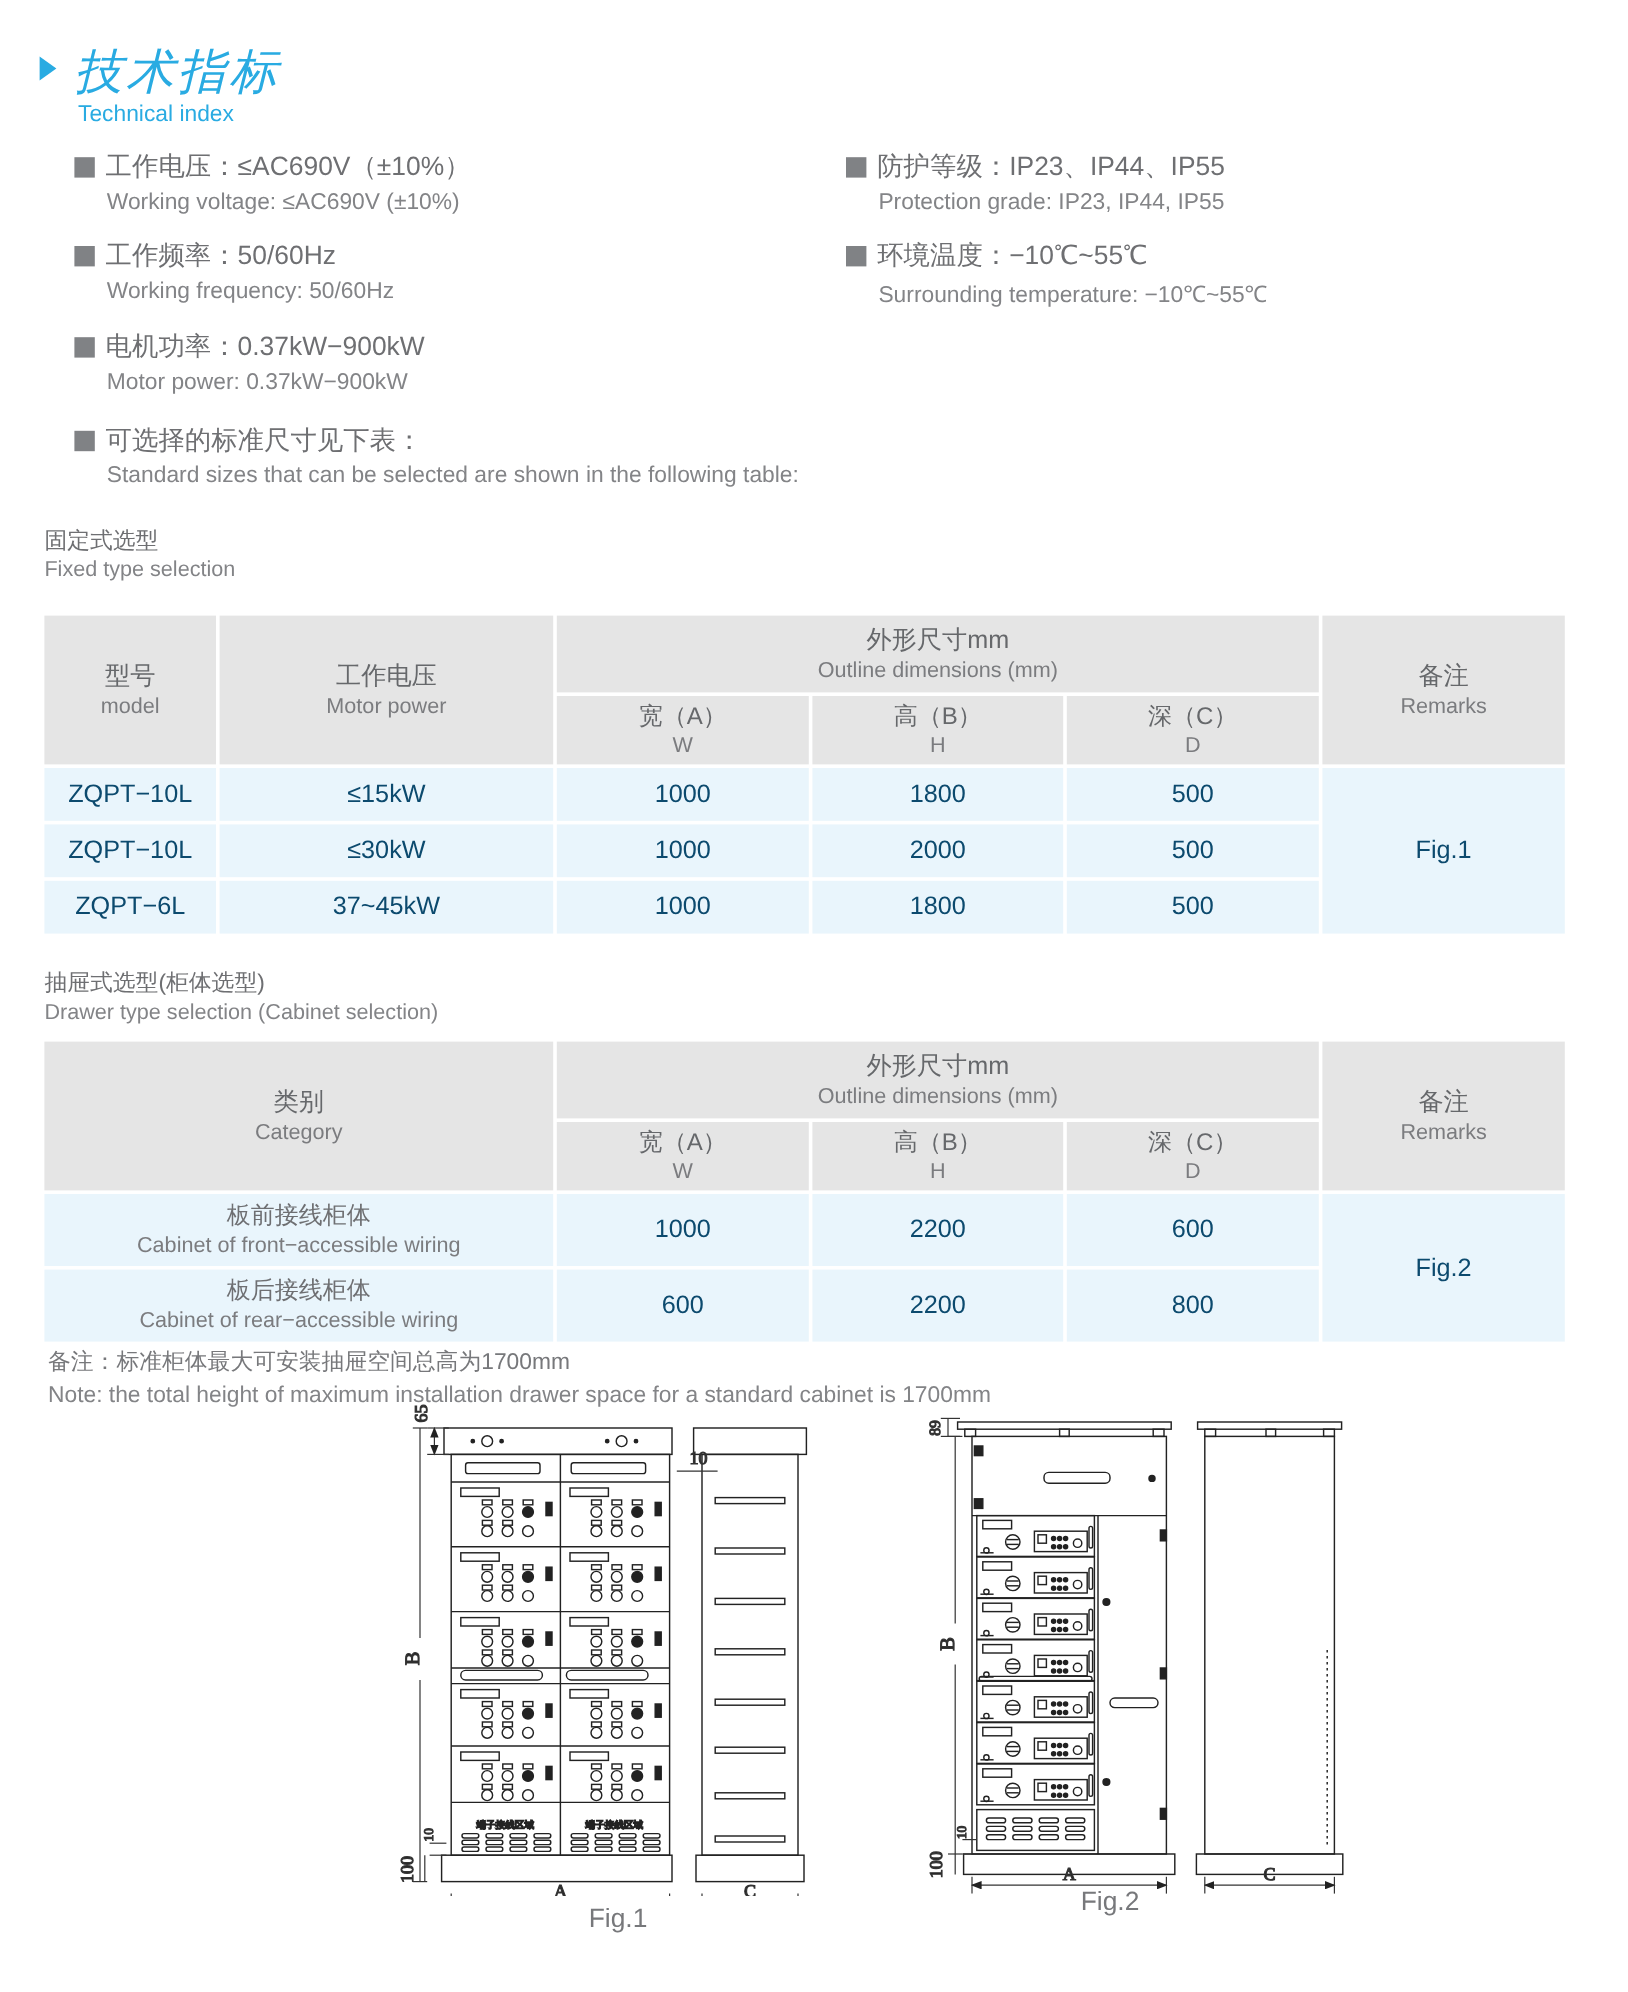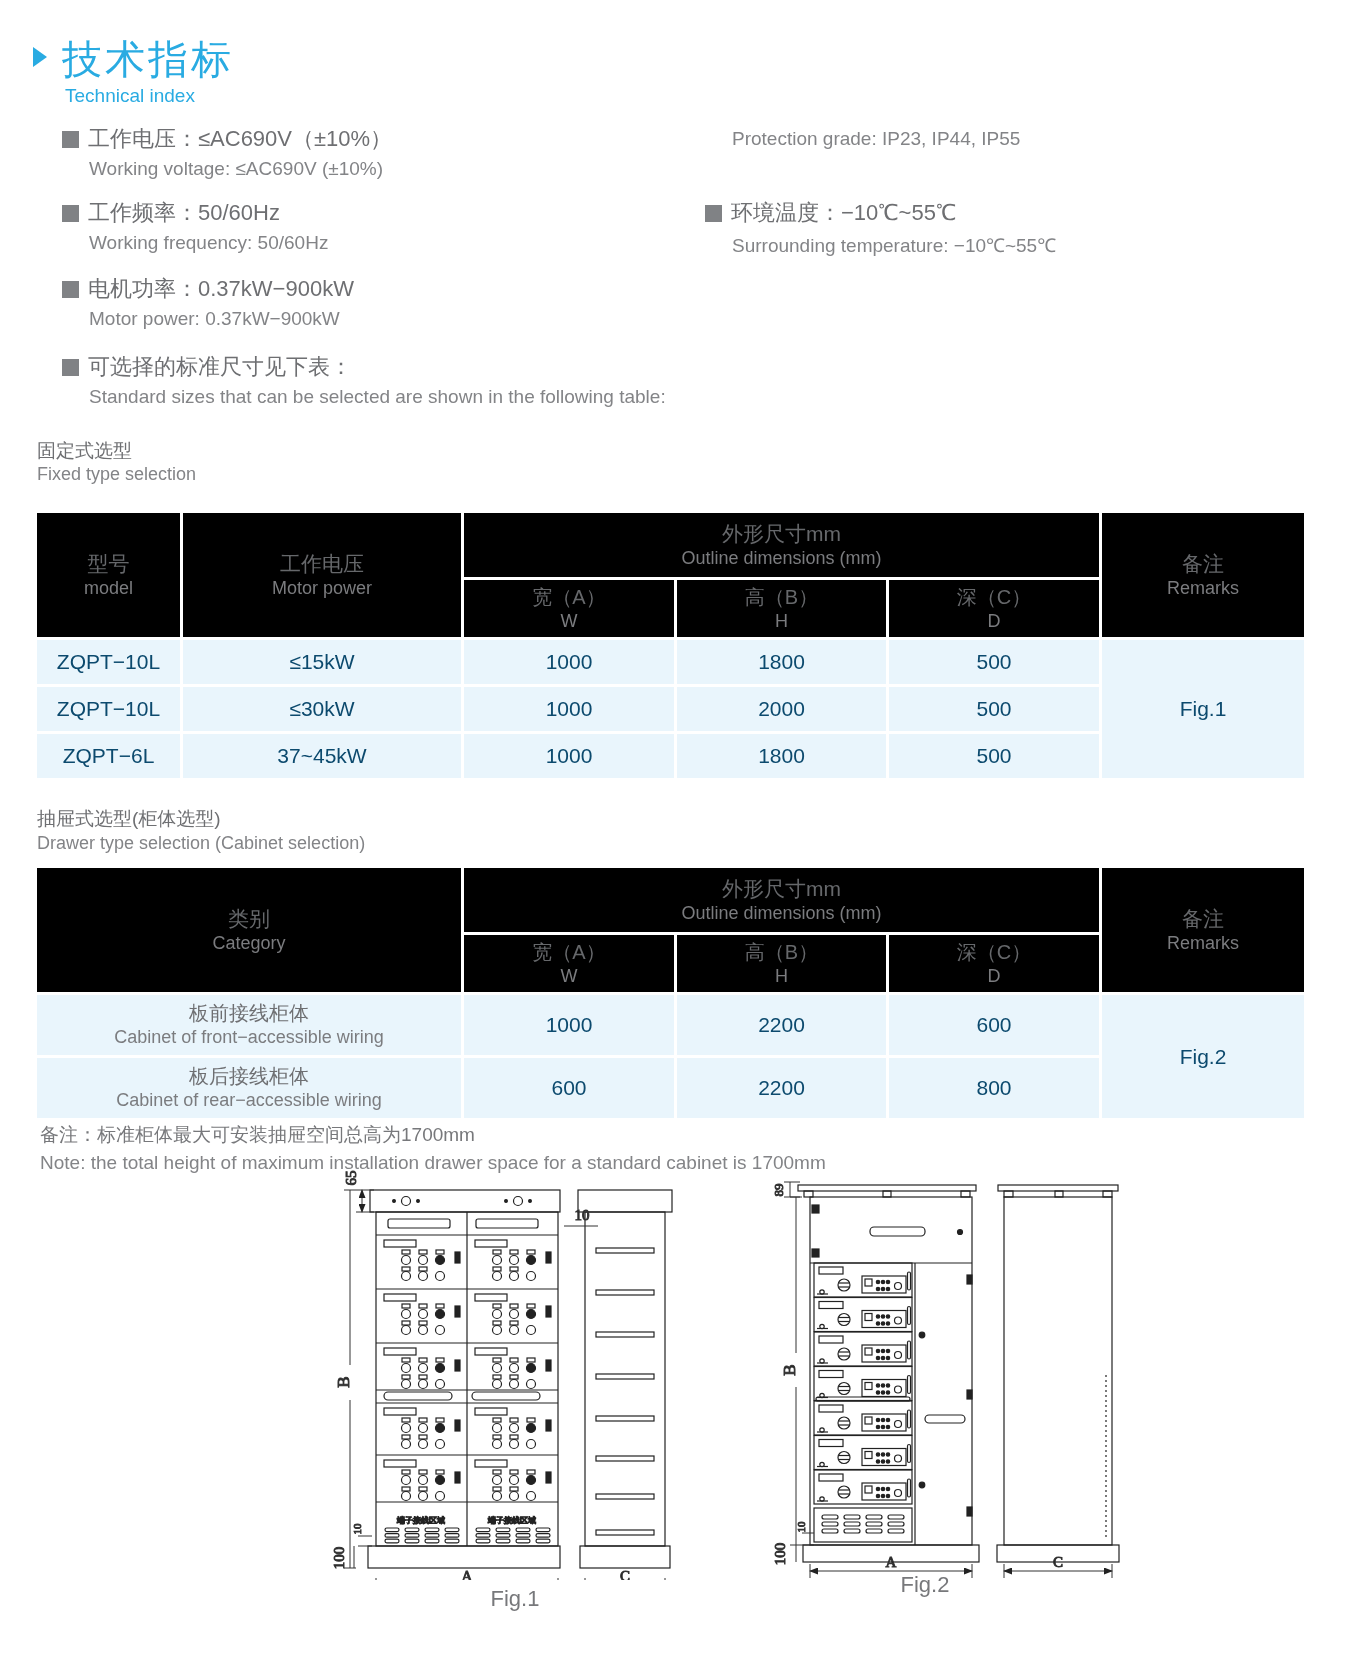--- a/index.html
+++ b/index.html
@@ -7,40 +7,40 @@
   body {
     width:1357px; height:1660px; position:relative; overflow:hidden;
     font-family:"Liberation Sans", sans-serif; color:#6e6f72;
   }
 
   
   .title-arrow {
     position:absolute; left:33px; top:47px; width:0; height:0;
     border-left:14px solid #29abe2; border-top:10px solid transparent; border-bottom:10px solid transparent;
   }
-  .page-title { position:absolute; left:62px; top:32px; font-size:40px; letter-spacing:3px; color:#29abe2; }
+  .page-title { position:absolute; left:62px; top:32px; font-size:40px; letter-spacing:3px; color:#29abe2;font-style:italic; }
   .page-subtitle { position:absolute; left:65px; top:85px; font-size:19px; color:#29abe2; }
 
   
   .spec { position:absolute; }
   .spec-cn { display:flex; align-items:center; font-size:22px; color:#6e6f72; }
   .sq { width:17px; height:17px; background:#808285; margin-right:9px; flex:0 0 auto; }
   .spec-en { margin-left:27px; margin-top:4px; font-size:19px; color:#838487; }
 
   
   .sec-cn { position:absolute; font-size:19px; color:#6e6f72; }
   .sec-en { position:absolute; font-size:18px; color:#838487; }
   .note-line { position:absolute; font-size:19px; color:#838487; }
 
   
   .dtable { position:absolute; display:grid; gap:3px; background:#ffffff; }
   #table1 { left:37px; top:513px; grid-template-columns:143px 278px 210px 209px 210px 202px; grid-template-rows:64px 57px 44px 44px 44px; }
   #table2 { left:37px; top:868px; grid-template-columns:424px 210px 209px 210px 202px; grid-template-rows:64px 57px 60px 60px; }
   .cell { display:flex; flex-direction:column; align-items:center; justify-content:center; text-align:center; }
-  .th { background:#000000; }
+  .th { background:#e5e5e5; }
   .td { background:#e9f5fc; }
   .cn1 { font-size:21px; color:#66686b; line-height:1.25; }
   .en1 { font-size:18px; color:#7b7c7f; line-height:1.25; }
   .cn2 { font-size:20px; color:#66686b; line-height:1.3; }
   .val { font-size:21px; color:#0c4a6e; }
   .cat-cn { font-size:20px; color:#6e6f72; line-height:1.3; }
   .cat-en { font-size:18px; color:#7b7c7f; line-height:1.3; }
 
   
   .fig-svg { position:absolute; }
@@ -84,20 +84,24 @@
   <div class="spec-en">Motor power: 0.37kW−900kW</div>
 </div>
 <div class="spec" style="left:62px; top:352px;">
   <div class="spec-cn">
       <span class="sq"></span>
       <span>可选择的标准尺寸见下表：</span>
     </div>
   <div class="spec-en">Standard sizes that can be selected are shown in the following table:</div>
 </div>
 <div class="spec" style="left:705px; top:124px;">
+  <div class="spec-cn">
+      <span class="sq"></span>
+      <span>防护等级：IP23、IP44、IP55</span>
+    </div>
   <div class="spec-en">Protection grade: IP23, IP44, IP55</div>
 </div>
 <div class="spec" style="left:705px; top:198px;">
   <div class="spec-cn">
       <span class="sq"></span>
       <span>环境温度：−10℃~55℃</span>
     </div>
   <div class="spec-en">Surrounding temperature: −10℃~55℃</div>
 </div>
 

